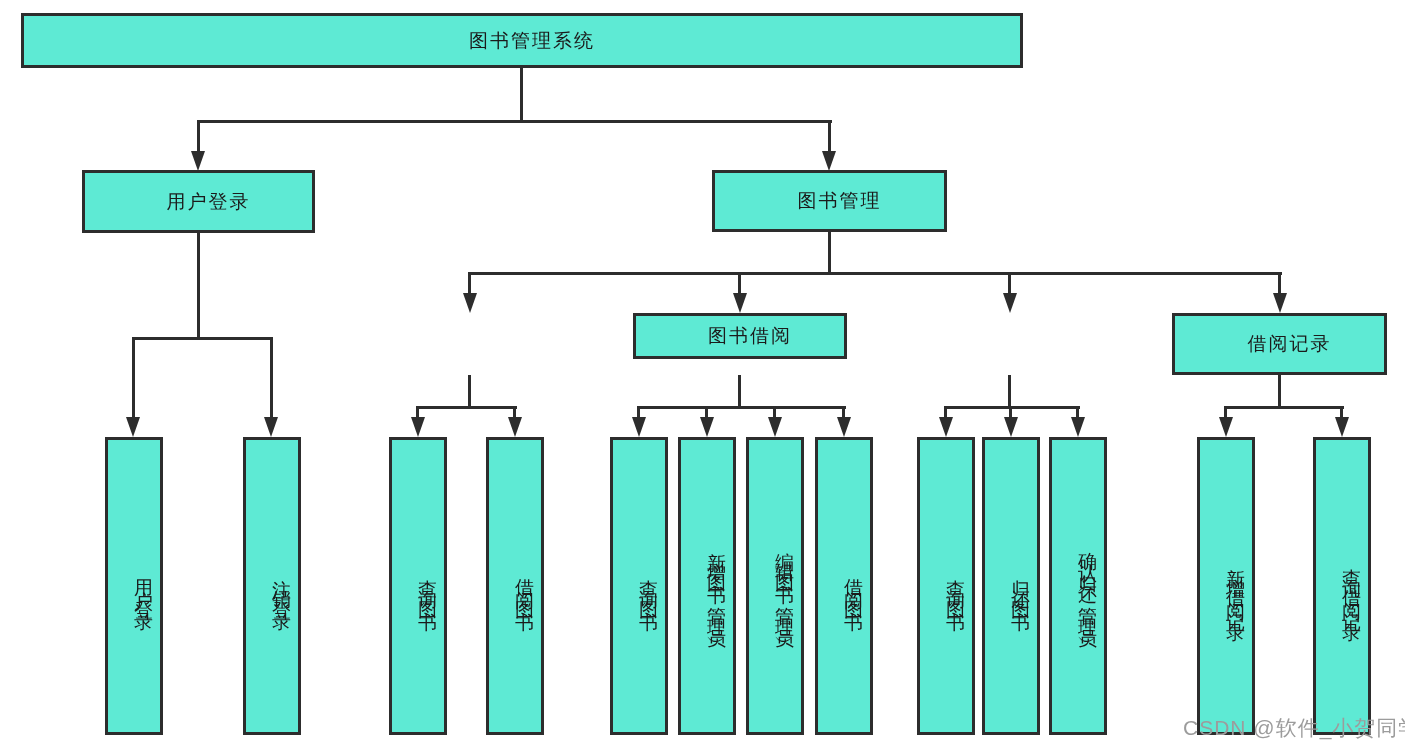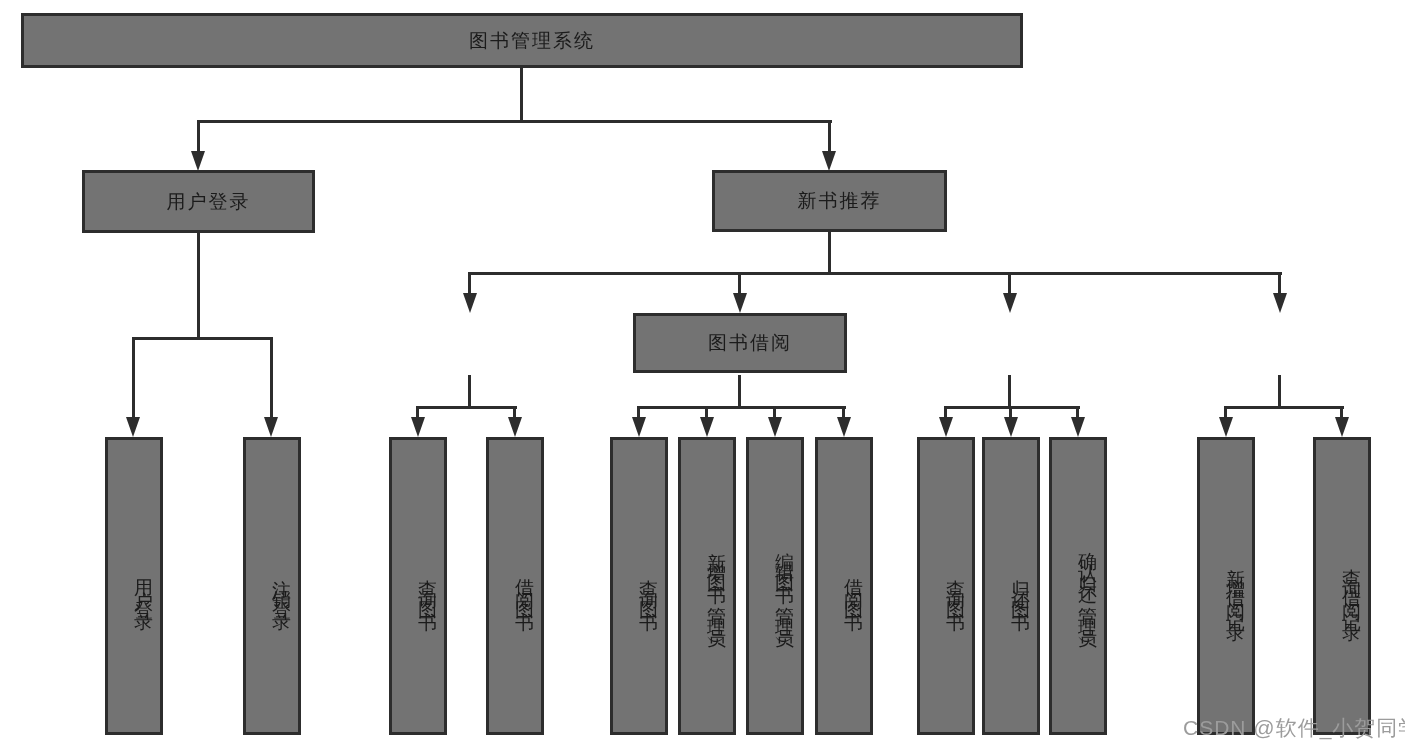--- a/index.html
+++ b/index.html
@@ -1,21 +1,21 @@
 <!DOCTYPE html>
 <html><head>
 <meta charset="utf-8">
 <style>
   html,body{margin:0;padding:0;background:#ffffff;}
   #stage{
     position:relative;width:1405px;height:747px;background:#ffffff;overflow:hidden;
     font-family:"Liberation Sans",sans-serif;color:#1b1b1b;
   }
   .box{
-    position:absolute;box-sizing:border-box;background:#737373;
+    position:absolute;box-sizing:border-box;background:#5eead4;
     border:3px solid #2d2d2d;display:flex;align-items:center;justify-content:center;padding-left:20px;
   }
   .hbox span{font-size:19px;letter-spacing:2px;white-space:nowrap;}
   .vbox{width:58px;top:437px;height:298px;}
   .vtext{
     writing-mode:vertical-rl;text-orientation:mixed;
     font-size:19px;letter-spacing:11px;line-height:1;white-space:nowrap;
   }
   .line{position:absolute;background:#2d2d2d;}
   .arr{
@@ -41,43 +41,46 @@
   <i class="line" style="left:197px;top:120px;width:635px;height:3px;"></i>
   <i class="line" style="left:197px;top:123px;width:3px;height:29px;"></i>
   <i class="arr" style="left:191px;top:151px;"></i>
   <i class="line" style="left:828px;top:123px;width:3px;height:29px;"></i>
   <i class="arr" style="left:822px;top:151px;"></i>
 
   <div class="box hbox" style="left:82px;top:170px;width:233px;height:63px;">
     <span>用户登录</span>
   </div>
   <div class="box hbox" style="left:712px;top:170px;width:235px;height:62px;">
-    <span>新书推荐</span>
+    <span>图书管理</span>
   </div>
 
   <i class="line" style="left:197px;top:233px;width:3px;height:107px;"></i>
   <i class="line" style="left:132px;top:337px;width:141px;height:3px;"></i>
   <i class="line" style="left:132px;top:340px;width:3px;height:78px;"></i>
   <i class="arr" style="left:126px;top:417px;"></i>
   <i class="line" style="left:270px;top:340px;width:3px;height:78px;"></i>
   <i class="arr" style="left:264px;top:417px;"></i>
 
   <i class="line" style="left:828px;top:232px;width:3px;height:43px;"></i>
   <i class="line" style="left:468px;top:272px;width:814px;height:3px;"></i>
   <i class="line" style="left:468px;top:275px;width:3px;height:20px;"></i>
   <i class="arr" style="left:463px;top:293px;"></i>
   <i class="line" style="left:738px;top:275px;width:3px;height:20px;"></i>
   <i class="arr" style="left:733px;top:293px;"></i>
   <i class="line" style="left:1008px;top:275px;width:3px;height:20px;"></i>
   <i class="arr" style="left:1003px;top:293px;"></i>
   <i class="line" style="left:1278px;top:275px;width:3px;height:20px;"></i>
   <i class="arr" style="left:1273px;top:293px;"></i>
 
-  <div class="box hbox" style="left:633px;top:313px;width:214px;height:60px;">
+  <div class="box hbox" style="left:633px;top:313px;width:214px;height:46px;">
     <span>图书借阅</span>
+  </div>
+  <div class="box hbox" style="left:1172px;top:313px;width:215px;height:62px;">
+    <span>借阅记录</span>
   </div>
 
   <i class="line" style="left:468px;top:375px;width:3px;height:34px;"></i>
   <i class="line" style="left:416px;top:406px;width:101px;height:3px;"></i>
   <i class="line" style="left:416px;top:409px;width:3px;height:9px;"></i>
   <i class="arr" style="left:411px;top:417px;"></i>
   <i class="line" style="left:513px;top:409px;width:3px;height:9px;"></i>
   <i class="arr" style="left:508px;top:417px;"></i>
 
   <i class="line" style="left:738px;top:375px;width:3px;height:34px;"></i>

